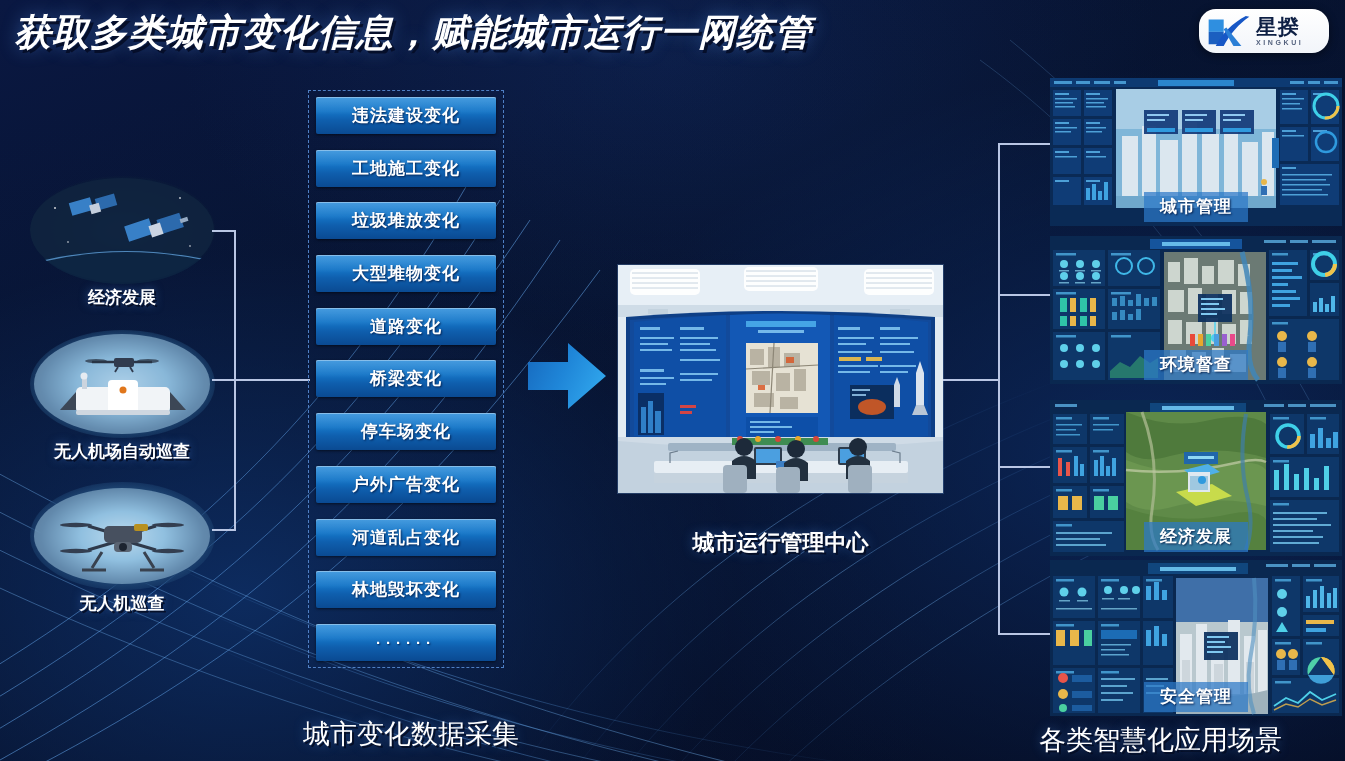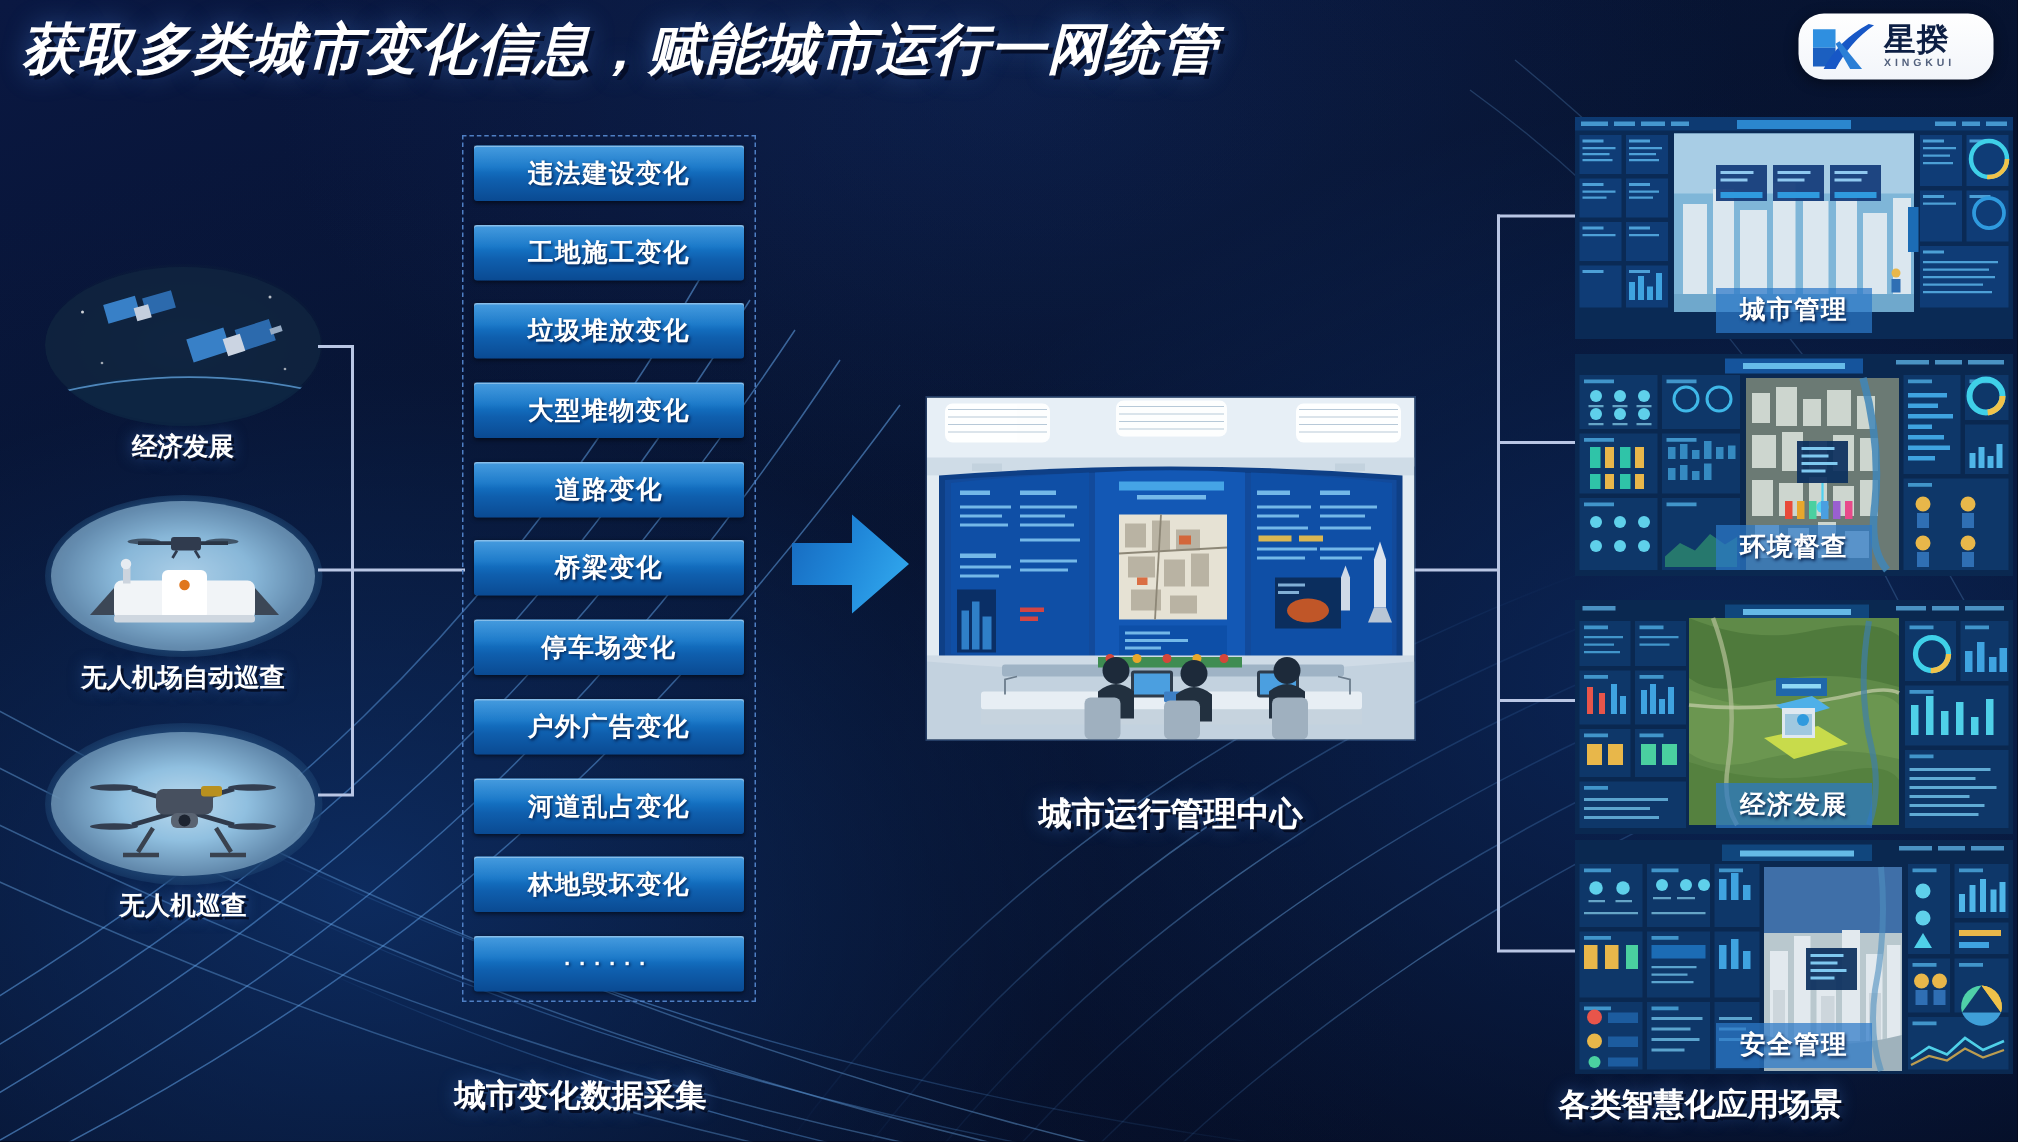--- a/index.html
+++ b/index.html
@@ -137,21 +137,21 @@
     padding: 3px 16px 4px;
     font-size: 17px; font-weight: 700; color: #ffffff;
     letter-spacing: 1px;
     text-shadow: 1px 1px 2px rgba(0,20,60,0.85);
     white-space: nowrap;
   }
 
   
   .bottom-cap {
     position: absolute;
-    font-size: 21px; font-weight: 700; color: #ffffff;
+    font-size: 27px; font-weight: 400; color: #ffffff;
     text-shadow: 2px 2px 0 rgba(4,12,34,0.9), 0 0 12px rgba(80,150,250,0.45);
     white-space: nowrap;
   }
 </style>
 </head>
 <body>
 
 <div id="slide">
 
   <svg class="swoosh" width="1345" height="761" viewBox="0 0 1345 761" preserveAspectRatio="none">

